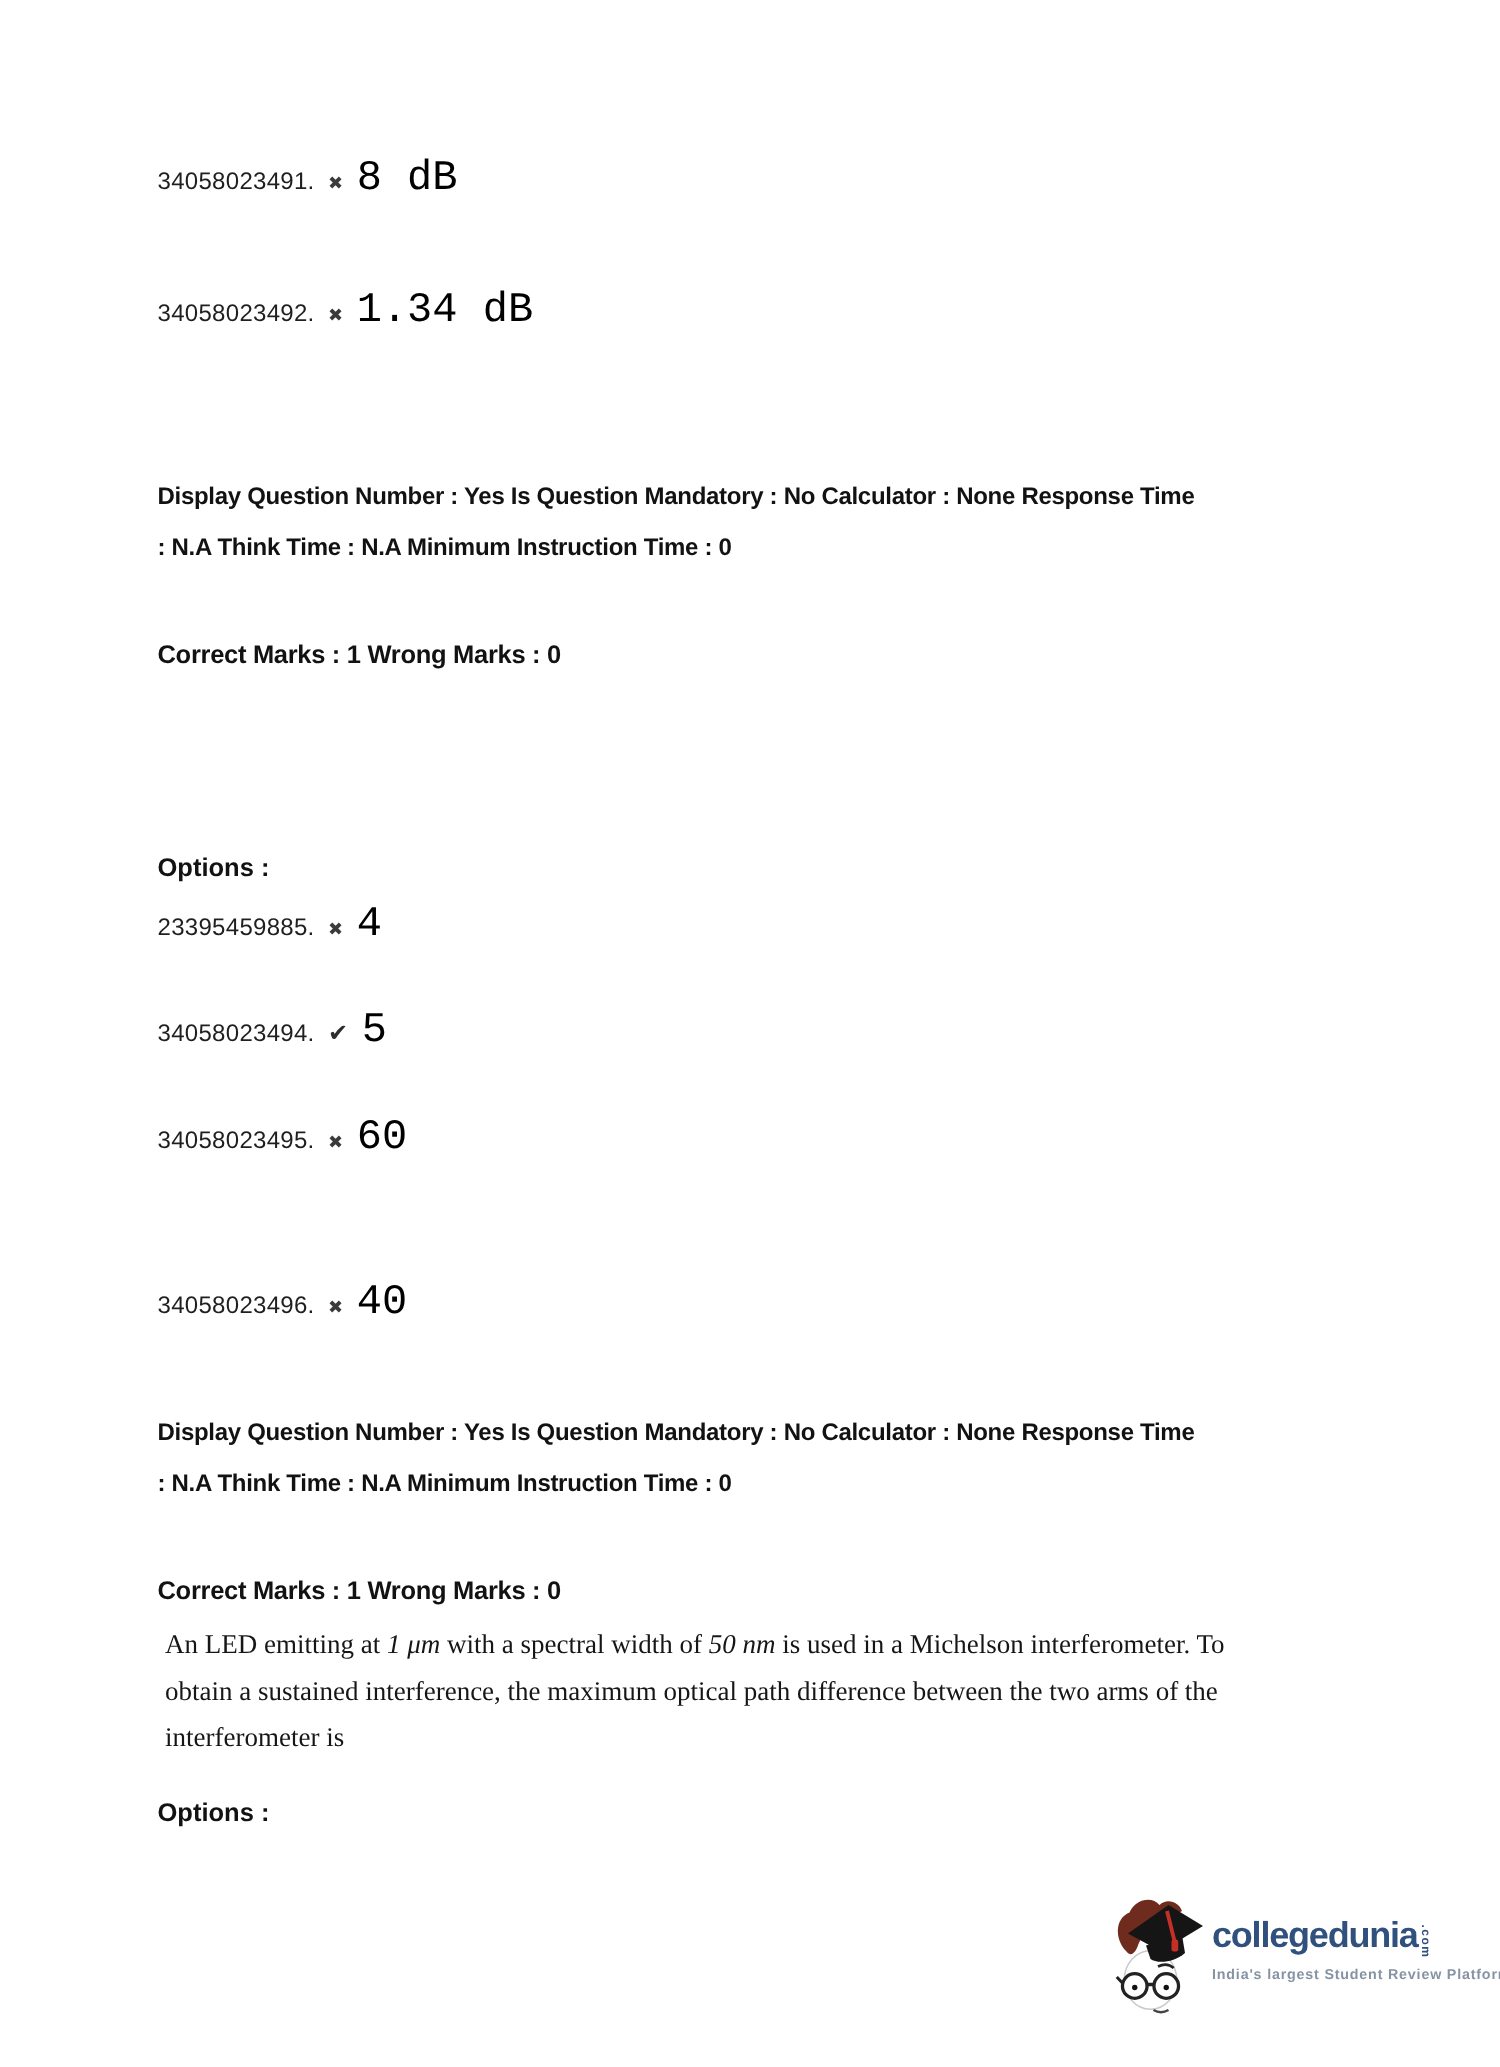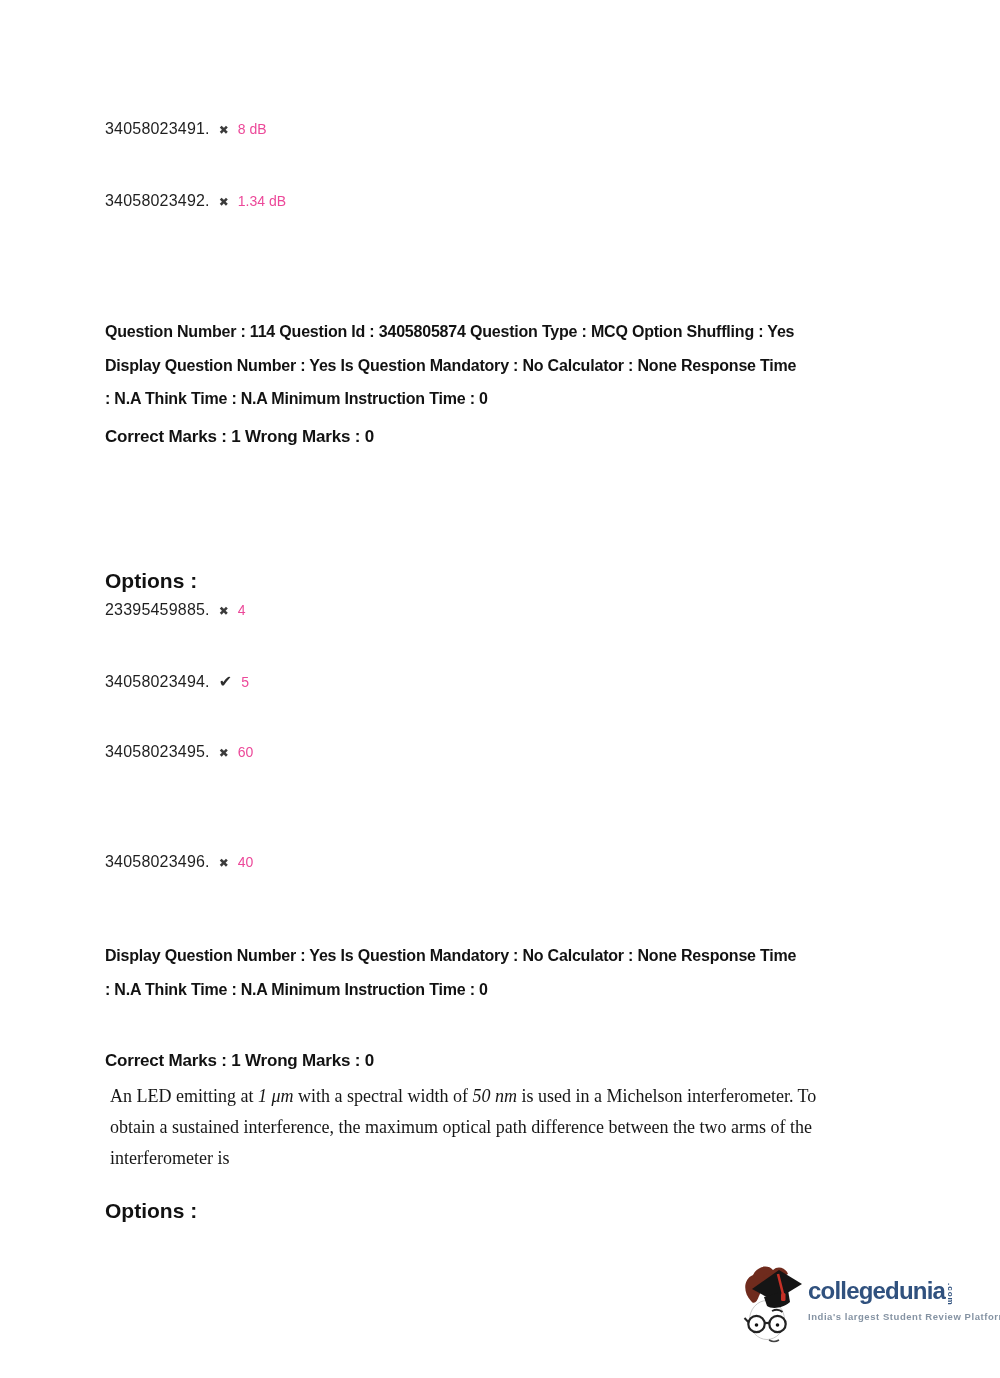--- a/index.html
+++ b/index.html
@@ -26,23 +26,23 @@
     color: #1f1f1f;
     letter-spacing: 0.2px;
   }
   .opt-icon {
     font-family: "DejaVu Sans", sans-serif;
     color: #3b3b3b;
   }
   .opt-icon.wrong   { font-size: 12px; }
   .opt-icon.correct { font-size: 16px; color: #2d2d2d; }
   .opt-val {
-    font-family: Liberation Sans, sans-serif;
-    font-size: 14px;
-    color: #ec4899;
+    font-family: Liberation Mono, monospace;
+    font-size: 28px;
+    color: #000000;
   }
 
   
   .q-header {
     width: 830px;
     font-weight: 700;
     font-size: 16px;
     line-height: 33.5px;
     color: #121212;
     letter-spacing: -0.2px;
@@ -58,21 +58,21 @@
     width: 730px;
     font-family: "Liberation Serif", "DejaVu Serif", serif;
     font-size: 18px;
     line-height: 31px;
     color: #161616;
     margin: 0;
   }
   .q-body i { font-style: italic; }
   .options-label {
     font-weight: 700;
-    font-size: 21px;
+    font-size: 17px;
     color: #121212;
   }
 
   
   .logo {
     position: absolute;
     left: 742px;
     top: 1263px;
     display: flex;
     align-items: flex-start;
@@ -102,33 +102,32 @@
     color: #8593a3;
     letter-spacing: 0.55px;
     white-space: nowrap;
   }
 </style>
 </head>
 <body>
 
 <div class="page">
 
-  <div class="abs opt-row" style="top:120px">
+  <div class="abs opt-row" style="top:104px">
     <span class="opt-id">34058023491.</span>
     <span class="opt-icon wrong">✖</span>
     <span class="opt-val">8 dB</span>
   </div>
   <div class="abs opt-row" style="top:192px">
     <span class="opt-id">34058023492.</span>
     <span class="opt-icon wrong">✖</span>
     <span class="opt-val">1.34 dB</span>
   </div>
 
   <div class="abs q-header" style="top:315px">
-    <div>Question Number : 114 Question Id : 3405805874 Question Type : MCQ Option Shuffling : Yes</div>
     <div>Display Question Number : Yes Is Question Mandatory : No Calculator : None Response Time</div>
     <div>: N.A Think Time : N.A Minimum Instruction Time : 0</div>
   </div>
   <div class="abs q-marks" style="top:427px">Correct Marks : 1 Wrong Marks : 0</div>
   <div class="abs options-label" style="top:569px">Options :</div>
 
   <div class="abs opt-row" style="top:601px">
     <span class="opt-id">23395459885.</span>
     <span class="opt-icon wrong">✖</span>
     <span class="opt-val">4</span>

